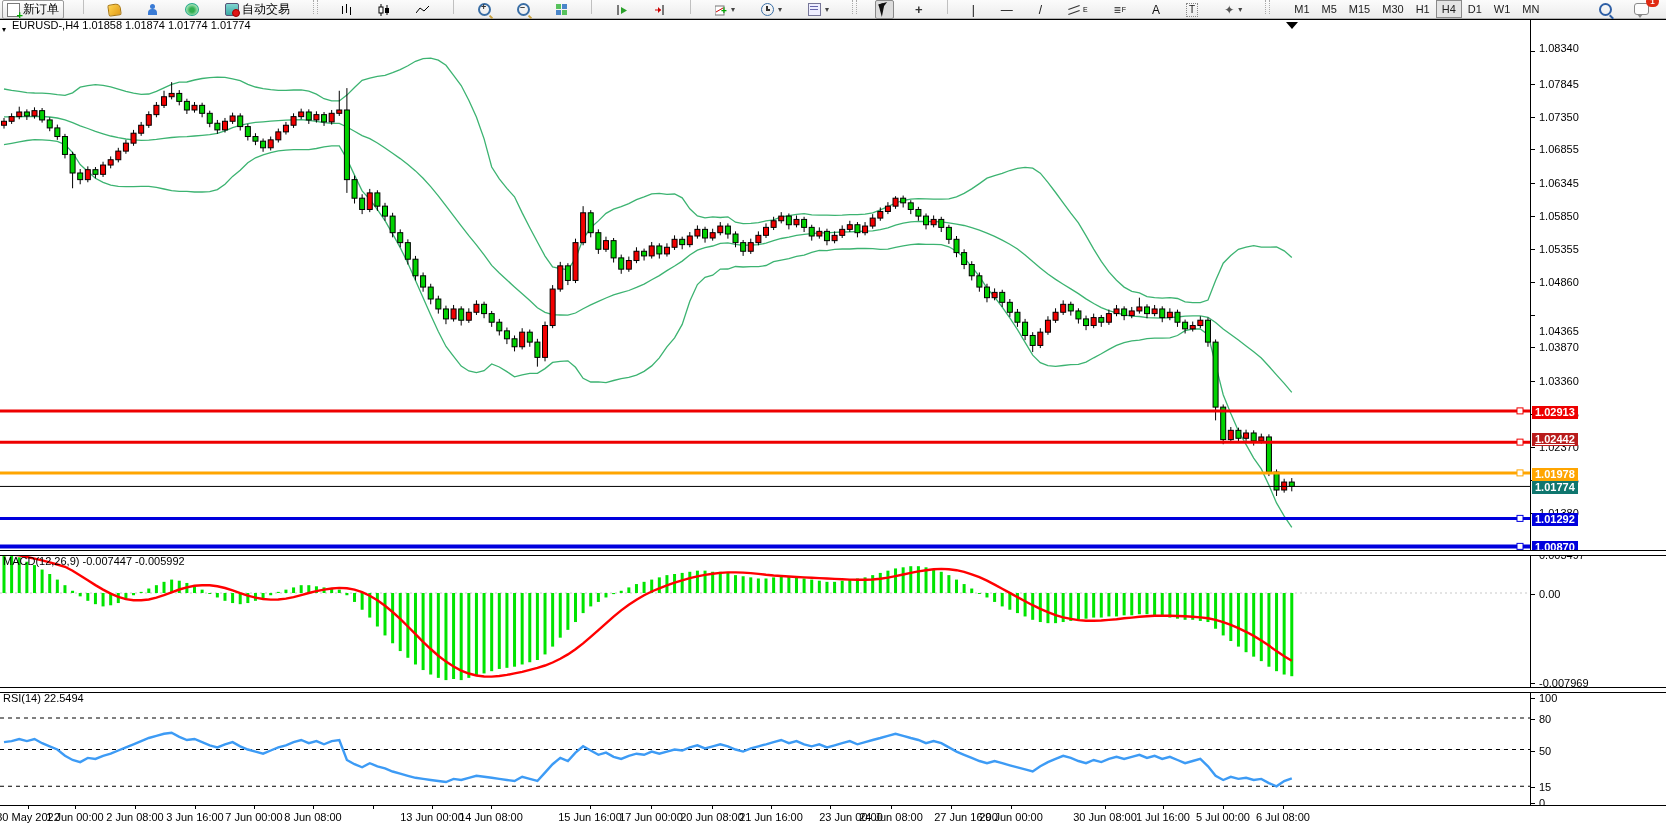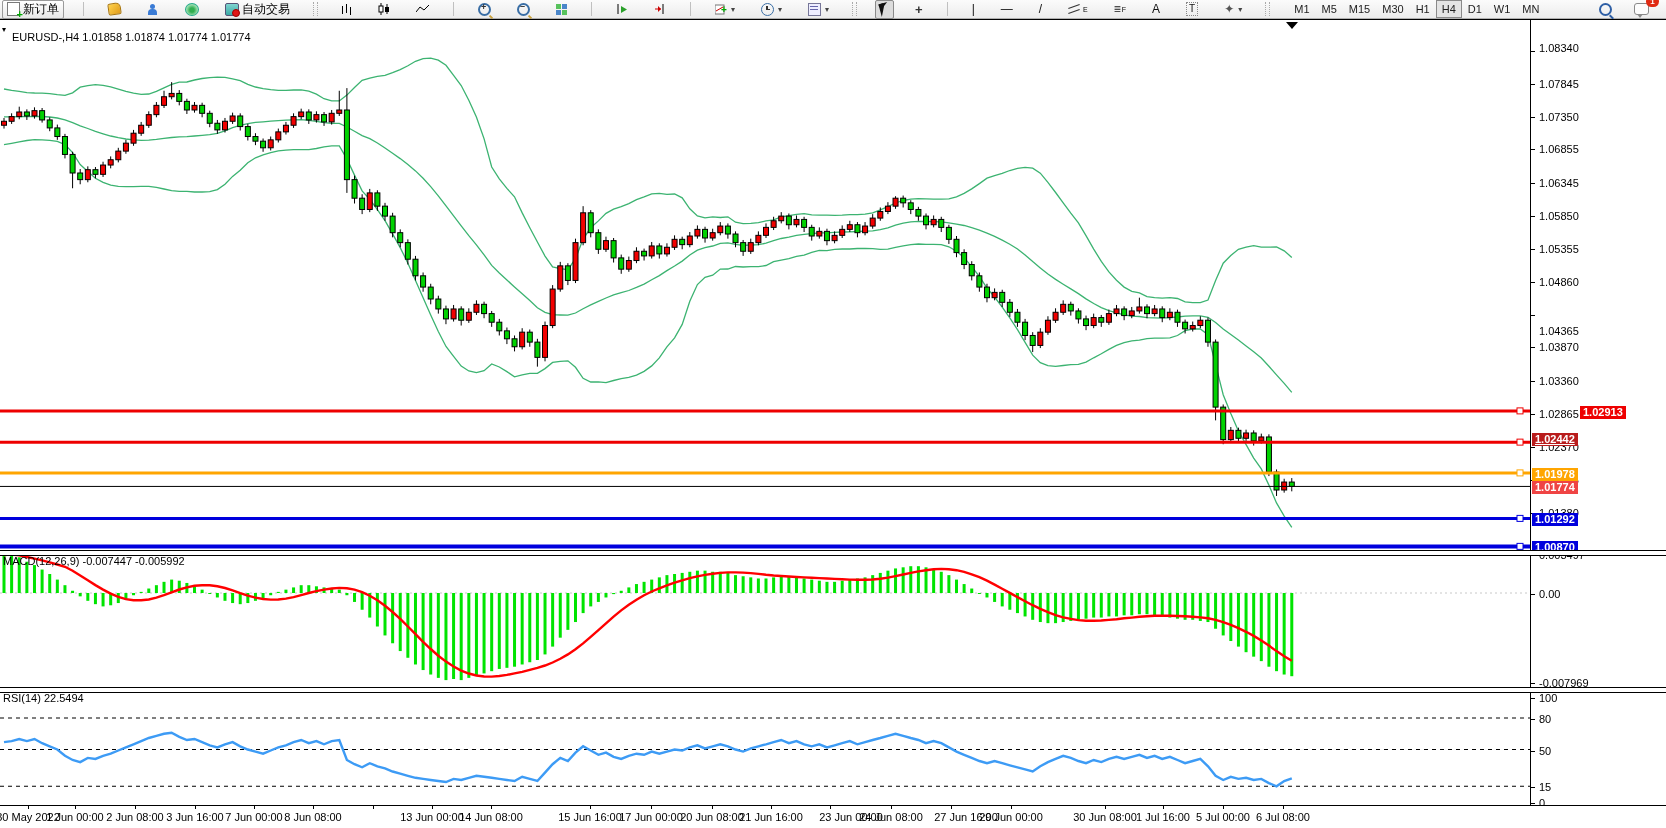--- a/index.html
+++ b/index.html
@@ -1,20 +1,20 @@
 <!DOCTYPE html>
 <html><head>
 <meta charset="utf-8">
 <style>
   html,body{margin:0;padding:0;background:#fff;}
   #app{position:relative;width:1666px;height:828px;background:#fff;overflow:hidden;
        font-family:"Liberation Sans","DejaVu Sans",sans-serif;font-size:11px;color:#000;}
   
   #toolbar{position:absolute;left:0;top:0;width:1666px;height:19px;background:linear-gradient(#fbfbfb,#ececec);
-           border-bottom:1px solid #b0b0b0;display:flex;align-items:center;padding:0 2px;box-sizing:border-box;gap:16px;}
+           border-bottom:1px solid #b0b0b0;display:flex;padding:0 2px;box-sizing:border-box;gap:16px;}
   .tbtn{height:17px;display:flex;align-items:center;gap:3px;padding:0 4px;border:1px solid transparent;border-radius:2px;cursor:default;}
   .tbtn.box{border:1px solid #9a9a9a;background:linear-gradient(#ffffff,#e8e8e8);}
   .tbtn.pressed{border:1px solid #8a8a8a;background:#dcdcdc;}
   .tsep{width:1px;height:14px;background:#c0c0c0;margin:0 3px;}
   .tgrip{width:3px;height:14px;border-left:1px dotted #aaa;border-right:1px dotted #aaa;margin:0 2px;}
   .caret{font-size:8px;color:#444;margin-left:1px;}
   .tf{font-size:11px;color:#222;padding:0 5px;height:16px;display:flex;align-items:center;border:1px solid transparent;}
   .tf.active{border:1px solid #8a8a8a;background:#e4e4e4;}
   .cjk{font-size:12px;}
   
@@ -69,21 +69,21 @@
   #split1{top:531px;} #split2{top:668px;}
   #chart-topline{position:absolute;left:0;top:0;width:1666px;height:1px;background:#000;z-index:4;}
   #scale-col{position:absolute;left:1530px;top:1px;width:136px;height:785px;background:#fff;border-left:1px solid #000;z-index:3;}
   .ticklab{position:absolute;left:8px;color:#000;font-size:11px;white-space:nowrap;}
   .tickdash{position:absolute;left:0;width:4px;height:1px;background:#000;}
   .pricebadge{position:absolute;left:1px;height:13px;line-height:13px;padding:0 3px;color:#fff;font-size:11px;font-weight:bold;z-index:5;white-space:nowrap;}
   #timeaxis{position:absolute;left:0;top:786px;width:1666px;height:23px;background:#fff;border-top:1px solid #000;z-index:4;}
   .timelab{position:absolute;top:5px;transform:translateX(-50%);font-size:11px;color:#000;white-space:nowrap;}
   .timetick{position:absolute;top:0;width:1px;height:3px;background:#000;}
   .ovl{position:absolute;z-index:6;font-size:11px;color:#000;white-space:nowrap;}
-  #symbol-info{left:12px;top:12px;}
+  #symbol-info{left:12px;top:0;}
   #expand-arrow{left:2px;top:6px;font-size:8px;}
   #macd-label{left:3px;top:536px;}
   #rsi-label{left:3px;top:673px;}
 </style>
 </head>
 <body>
 
 <div id="app">
 
   <div id="toolbar">
@@ -756,26 +756,26 @@
         <polyline points="4.0,1.0 11.6,0.5 19.2,1.4 26.9,3.0 34.5,4.6 42.1,6.4 49.7,8.4 57.3,10.5 65.0,12.8 72.6,16.8 80.2,21.5 87.8,26.3 95.4,31.1 103.1,35.6 110.7,39.6 118.3,42.8 125.9,45.1 133.5,46.2 141.2,46.3 148.8,45.5 156.4,43.7 164.0,41.2 171.6,38.3 179.3,35.5 186.9,33.3 194.5,31.8 202.1,31.2 209.7,31.3 217.4,32.3 225.0,34.0 232.6,36.4 240.2,39.1 247.8,41.6 255.5,43.6 263.1,45.0 270.7,45.6 278.3,45.5 285.9,44.6 293.6,43.1 301.2,41.1 308.8,39.0 316.4,37.1 324.0,35.6 331.7,34.5 339.3,33.9 346.9,34.3 354.5,35.6 362.1,38.1 369.8,41.7 377.4,46.3 385.0,51.8 392.6,58.0 400.2,64.9 407.9,72.5 415.5,80.2 423.1,87.8 430.7,95.0 438.3,101.7 446.0,107.6 453.6,112.5 461.2,116.6 468.8,119.5 476.4,121.5 484.1,122.5 491.7,122.6 499.3,122.0 506.9,120.9 514.5,119.4 522.2,117.8 529.8,115.8 537.4,113.8 545.0,111.5 552.6,108.5 560.3,104.8 567.9,100.4 575.5,95.3 583.1,89.4 590.7,82.9 598.4,76.2 606.0,69.3 613.6,62.6 621.2,56.4 628.8,50.8 636.5,45.7 644.1,41.2 651.7,37.5 659.3,34.3 666.9,31.3 674.6,28.7 682.2,26.3 689.8,24.2 697.4,22.4 705.0,20.9 712.7,19.8 720.3,18.9 727.9,18.4 735.5,18.4 743.1,18.6 750.8,19.1 758.4,19.9 766.0,20.8 773.6,21.5 781.2,22.0 788.9,22.5 796.5,23.0 804.1,23.4 811.7,23.7 819.3,24.1 827.0,24.5 834.6,24.9 842.2,25.2 849.8,25.6 857.4,25.8 865.1,25.8 872.7,25.5 880.3,24.7 887.9,23.6 895.5,22.1 903.2,20.5 910.8,18.9 918.4,17.4 926.0,16.2 933.6,15.3 941.3,14.9 948.9,15.2 956.5,16.2 964.1,17.9 971.7,20.3 979.4,23.2 987.0,26.7 994.6,30.6 1002.2,34.7 1009.8,38.9 1017.5,43.1 1025.1,47.2 1032.7,51.2 1040.3,54.9 1047.9,58.2 1055.6,61.1 1063.2,63.3 1070.8,64.9 1078.4,66.1 1086.0,66.7 1093.7,66.8 1101.3,66.5 1108.9,65.9 1116.5,65.2 1124.1,64.3 1131.8,63.6 1139.4,62.8 1147.0,62.2 1154.6,61.8 1162.2,61.7 1169.9,61.7 1177.5,62.0 1185.1,62.3 1192.7,62.8 1200.3,63.4 1208.0,64.3 1215.6,65.9 1223.2,68.2 1230.8,70.9 1238.4,74.1 1246.1,77.8 1253.7,81.9 1261.3,86.5 1268.9,91.6 1276.5,97.1 1284.2,102.2 1291.8,106.7 " fill="none" stroke="#ff0000" stroke-width="2.4"></polyline>
       </svg>
     <div id="split2" class="splitter"></div>
     <svg id="rsi-svg" class="panel-svg" width="1530" height="114">
         <line x1="0" y1="27" x2="1530" y2="27" stroke="#000" stroke-width="1" stroke-dasharray="4,4"></line>
         <line x1="0" y1="58.5" x2="1530" y2="58.5" stroke="#000" stroke-width="1" stroke-dasharray="4,4"></line>
         <line x1="0" y1="95.25" x2="1530" y2="95.25" stroke="#000" stroke-width="1" stroke-dasharray="4,4"></line>
         <polyline points="4.0,51.1 11.6,50.1 19.2,48.0 26.9,50.1 34.5,48.0 42.1,52.2 49.7,55.3 57.3,58.5 65.0,64.8 72.6,69.0 80.2,71.1 87.8,66.9 95.4,67.9 103.1,64.8 110.7,62.7 118.3,59.5 125.9,56.4 133.5,53.3 141.2,50.1 148.8,47.0 156.4,44.8 164.0,42.8 171.6,41.7 179.3,45.9 186.9,49.0 194.5,48.0 202.1,51.1 209.7,54.3 217.4,56.4 225.0,53.3 232.6,51.1 240.2,55.3 247.8,58.5 255.5,60.6 263.1,62.7 270.7,59.5 278.3,56.4 285.9,54.3 293.6,51.1 301.2,49.0 308.8,52.2 316.4,50.1 324.0,53.3 331.7,50.1 339.3,49.0 346.9,69.0 354.5,73.2 362.1,76.3 369.8,72.2 377.4,75.3 385.0,77.4 392.6,80.5 400.2,82.7 407.9,84.8 415.5,86.8 423.1,87.9 430.7,89.0 438.3,90.0 446.0,91.0 453.6,87.9 461.2,89.0 468.8,86.8 476.4,84.8 484.1,85.8 491.7,86.8 499.3,87.9 506.9,89.0 514.5,90.0 522.2,85.8 529.8,87.9 537.4,90.0 545.0,81.6 552.6,73.2 560.3,66.9 567.9,70.0 575.5,61.6 583.1,55.3 590.7,59.5 598.4,63.8 606.0,61.6 613.6,65.8 621.2,67.9 628.8,64.8 636.5,62.7 644.1,63.8 651.7,60.6 659.3,62.7 666.9,60.6 674.6,58.5 682.2,59.5 689.8,56.4 697.4,54.3 705.0,57.4 712.7,55.3 720.3,53.3 727.9,55.3 735.5,58.5 743.1,60.6 750.8,57.4 758.4,55.3 766.0,53.3 773.6,51.1 781.2,49.0 788.9,52.2 796.5,50.1 804.1,53.3 811.7,55.3 819.3,53.3 827.0,56.4 834.6,54.3 842.2,52.2 849.8,50.1 857.4,53.3 865.1,51.1 872.7,49.0 880.3,47.0 887.9,44.8 895.5,42.8 903.2,44.8 910.8,47.0 918.4,49.0 926.0,52.2 933.6,50.1 941.3,52.2 948.9,56.4 956.5,60.6 964.1,63.8 971.7,66.9 979.4,70.0 987.0,72.2 994.6,70.0 1002.2,72.2 1009.8,74.3 1017.5,76.3 1025.1,78.4 1032.7,80.5 1040.3,75.3 1047.9,71.1 1055.6,67.9 1063.2,64.8 1070.8,66.9 1078.4,70.0 1086.0,72.2 1093.7,69.0 1101.3,71.1 1108.9,67.9 1116.5,65.8 1124.1,67.9 1131.8,65.8 1139.4,63.8 1147.0,66.9 1154.6,64.8 1162.2,67.9 1169.9,65.8 1177.5,69.0 1185.1,72.2 1192.7,70.0 1200.3,67.9 1208.0,75.3 1215.6,84.8 1223.2,89.0 1230.8,85.8 1238.4,87.9 1246.1,86.8 1253.7,89.0 1261.3,87.9 1268.9,92.1 1276.5,95.3 1284.2,90.0 1291.8,87.4 " fill="none" stroke="#3d9bf5" stroke-width="2.4"></polyline>
       </svg>
     <div id="scale-col">
-        <div class="pricebadge" style="top: 385.89px; background: rgb(238, 0, 0); margin-left: 48px;">1.02913</div>
+        <div class="pricebadge" style="top: 385.89px; background: rgb(238, 0, 0);">1.02913</div>
         <div class="pricebadge" style="top: 413px; background: #b91c1c; text-decoration: underline;">1.02442</div>
         <div class="pricebadge" style="top: 447.899px; background: rgb(255, 165, 0);">1.01978</div>
         <div class="pricebadge" style="top: 493.395px; background: rgb(0, 0, 221);">1.01292</div>
         <div class="pricebadge" style="top: 521.382px; background: rgb(0, 0, 221);">1.00870</div>
-        <div class="pricebadge" style="top: 461.429px; background: #ef4444;">1.01774</div>
+        <div class="pricebadge" style="top: 461.429px; background: #0f766e;">1.01774</div>
         <div class="tickdash" style="top: 30.9714px;"></div>
         <div class="ticklab" style="top: 22px; text-align: center;">1.08340</div>
         <div class="tickdash" style="top: 63.7998px;"></div>
         <div class="ticklab" style="top: 57.7998px;">1.07845</div>
         <div class="tickdash" style="top: 96.6282px;"></div>
         <div class="ticklab" style="top: 90.6282px;">1.07350</div>
         <div class="tickdash" style="top: 129.457px;"></div>
         <div class="ticklab" style="top: 123.457px;">1.06855</div>
         <div class="tickdash" style="top: 163.28px;"></div>
         <div class="ticklab" style="top: 157.28px;">1.06345</div>

